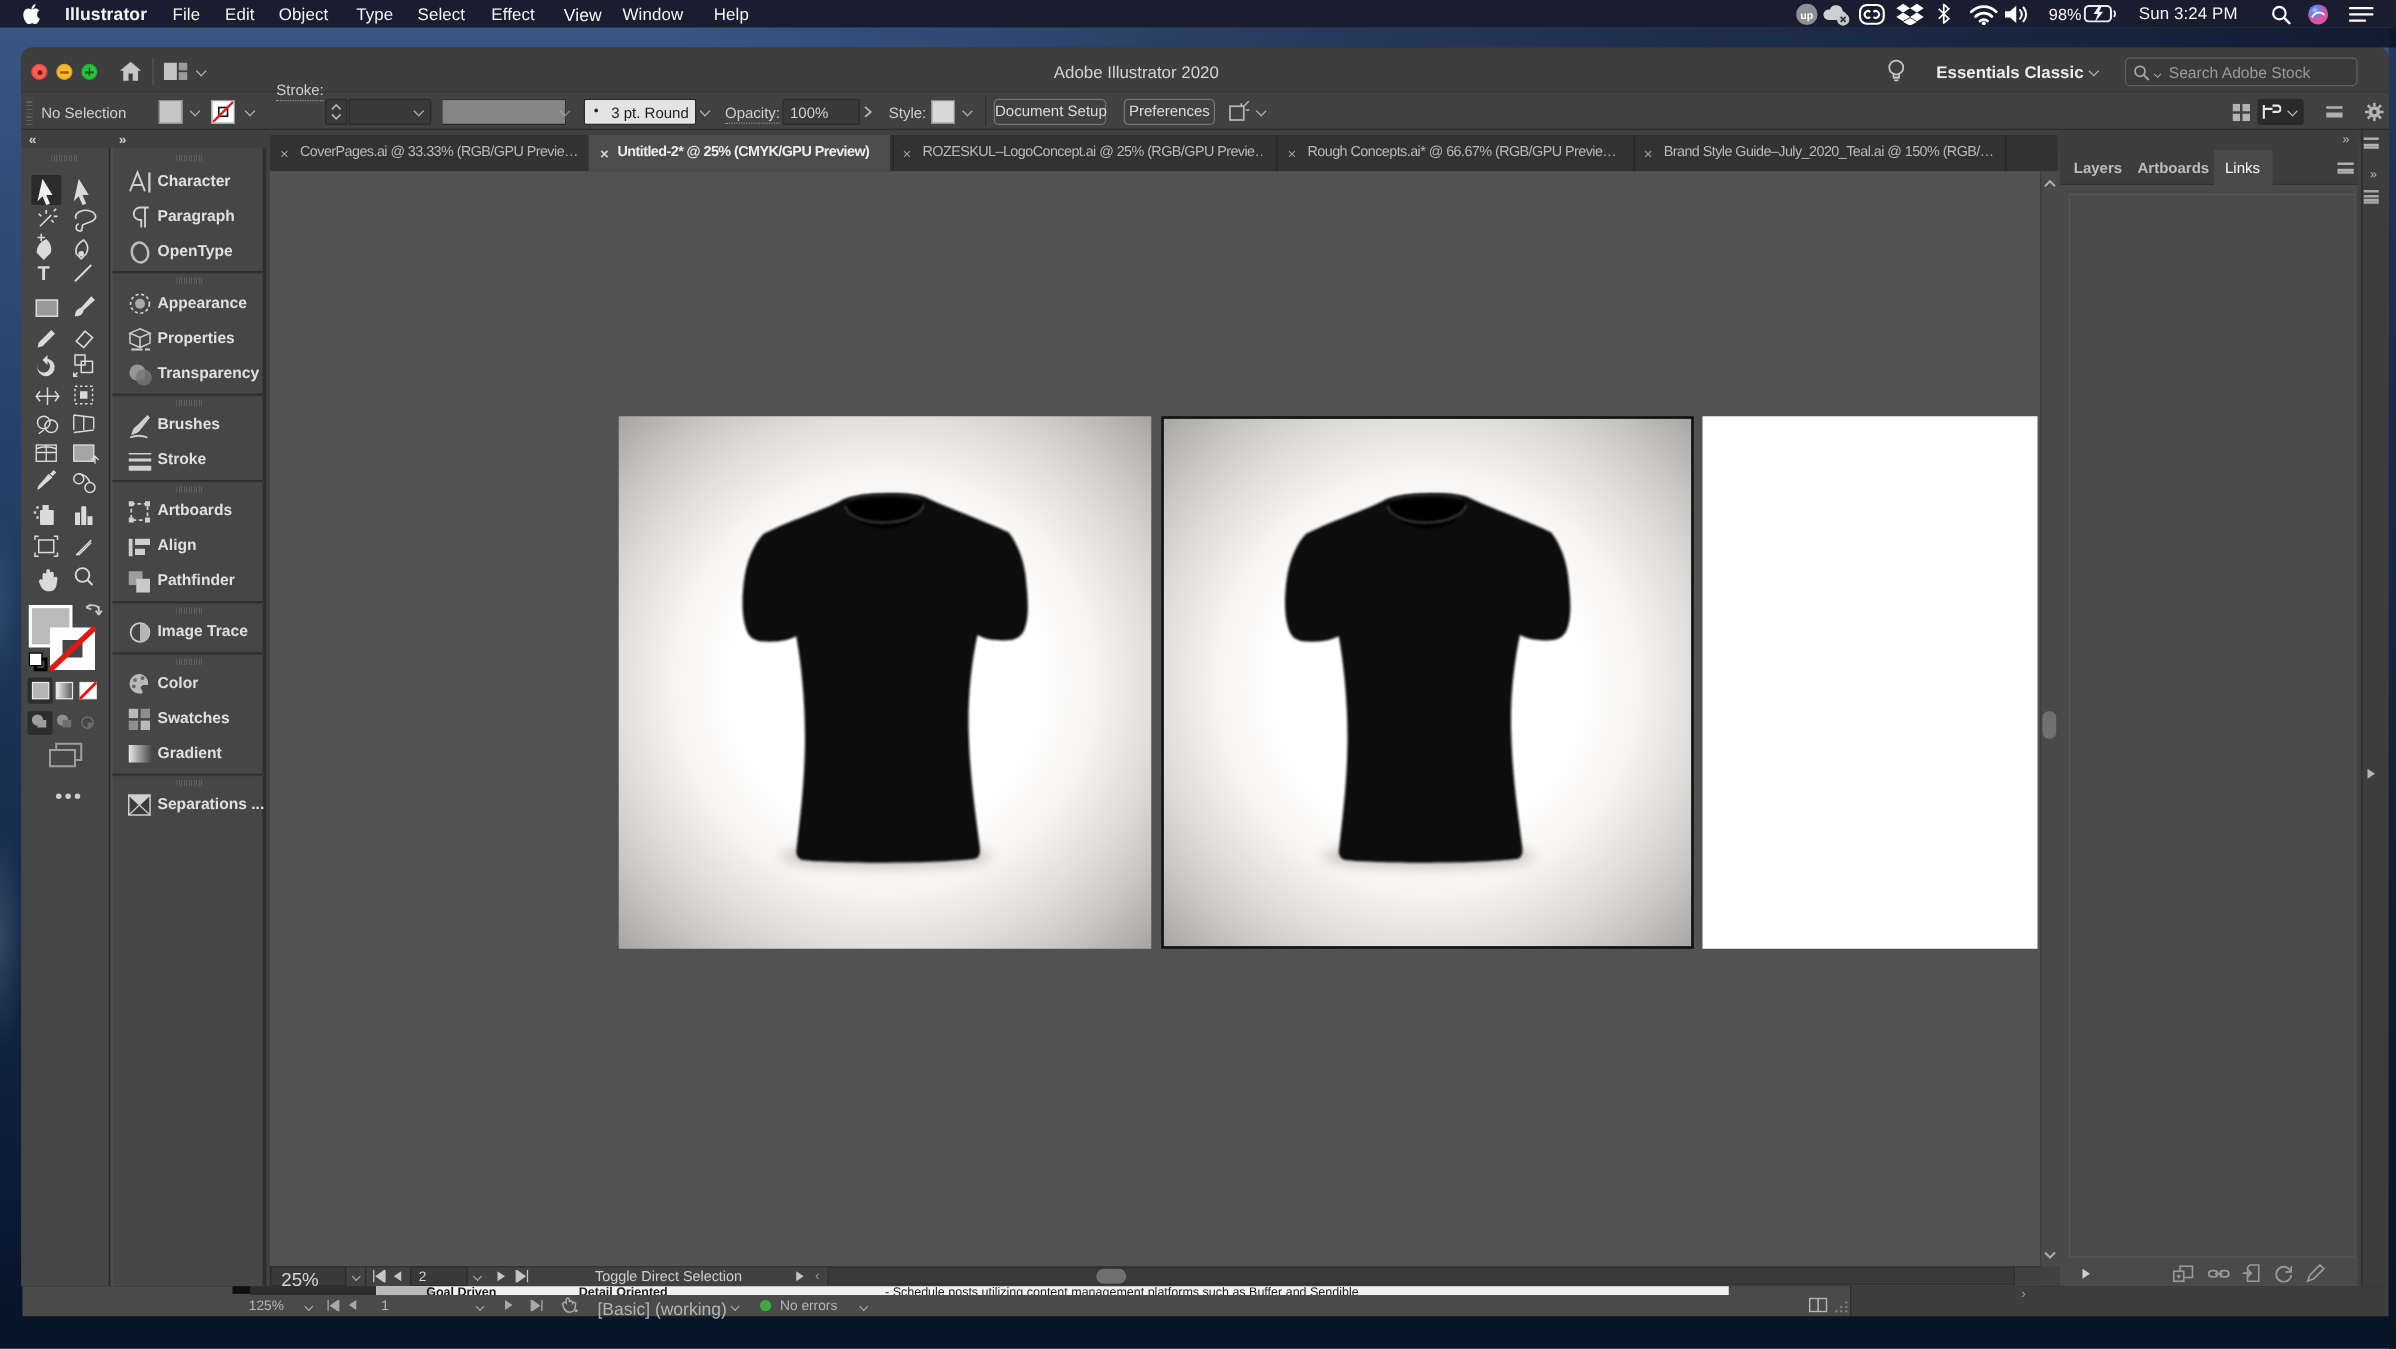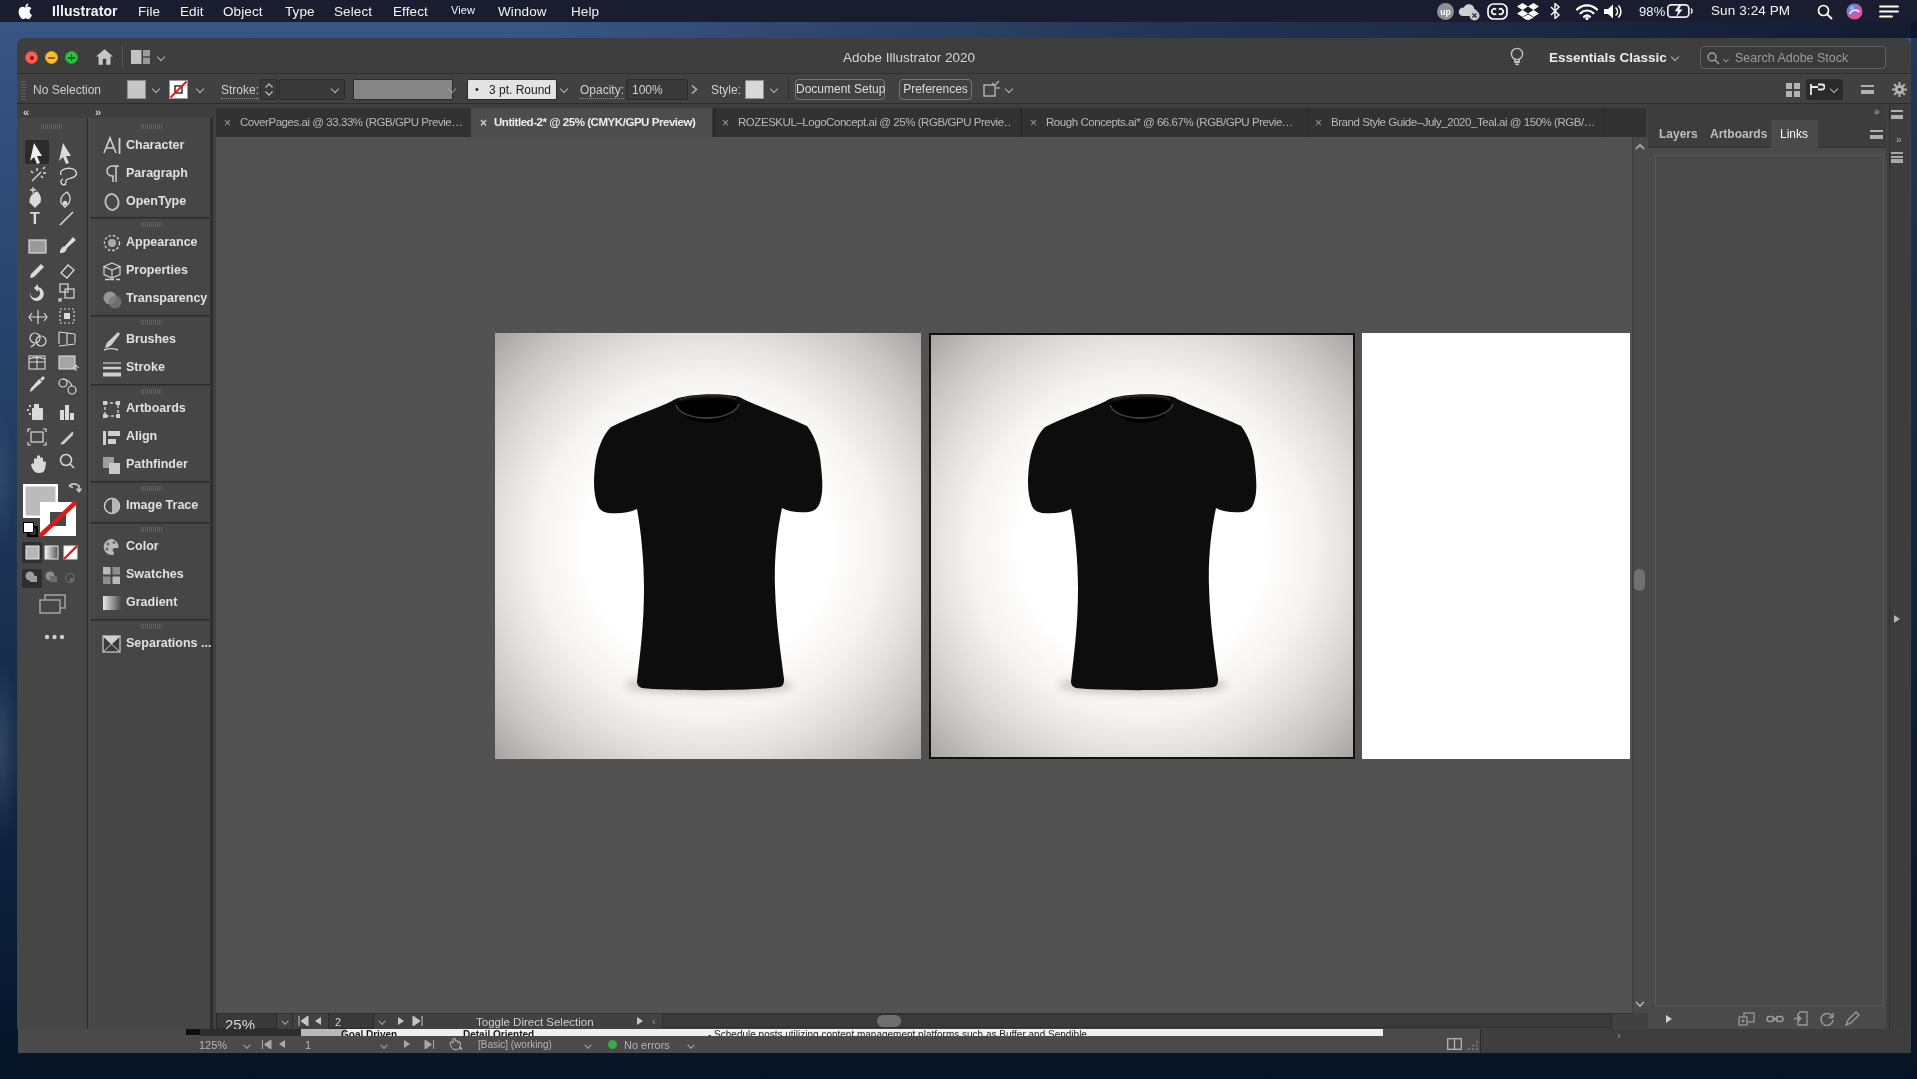--- a/index.html
+++ b/index.html
@@ -54,21 +54,21 @@
   <svg style="position:absolute;left:18px;top:3px" width="14" height="17" viewBox="0 0 13 15">
       <path fill="#fff" d="M10.8 7.7c0-2 1.6-2.9 1.7-3-0.9-1.3-2.3-1.5-2.8-1.5-1.2-.1-2.3.7-2.9.7-.6 0-1.5-.7-2.5-.7-1.3 0-2.5.8-3.1 1.9-1.3 2.3-.3 5.7 1 7.6.6.9 1.4 1.9 2.4 1.9 1 0 1.3-.6 2.5-.6s1.5.6 2.5.6 1.7-.9 2.3-1.8c.7-1 1-2 1-2.1 0 0-1.9-.8-2.1-3zM8.9 2.1c.5-.7.9-1.6.8-2.1-.8 0-1.7.5-2.2 1.2-.5.6-.9 1.5-.8 2.4.8.1 1.7-.5 2.2-1.5z"></path>
     </svg>
   <span style="left:52px;font-weight:bold;font-size:14px;top:3px">Illustrator</span>
   <span style="left:138px;font-size:13.5px">File</span>
   <span style="left:180px;font-size:13.5px">Edit</span>
   <span style="left:223px;font-size:13.5px">Object</span>
   <span style="left:285px;font-size:13.5px">Type</span>
   <span style="left:334px;font-size:13.5px">Select</span>
   <span style="left:393px;font-size:13.5px">Effect</span>
-  <span style="left:451px;font-size:11px">View</span>
+  <span style="left:451px;font-size:14px">View</span>
   <span style="left:498px;font-size:13.5px">Window</span>
   <span style="left:571px;font-size:13.5px">Help</span>
 
   <svg style="position:absolute;left:1436px;top:2px" width="19" height="19" viewBox="0 0 19 19">
       <circle cx="9.5" cy="9.5" r="8.5" fill="#8f9096"></circle>
       <text x="9.5" y="13" font-size="8.5" font-weight="bold" fill="#fff" text-anchor="middle" font-family="Liberation Sans">up</text>
     </svg>
   <svg style="position:absolute;left:1457px;top:3px" width="26" height="18" viewBox="0 0 26 18">
       <path d="M6 13 a4.2 4.2 0 1 1 .8-8.3 a5.4 5.4 0 0 1 10.4 1.2 a3.6 3.6 0 0 1 -.6 7.1 z" fill="#cfd0d4"></path>
       <circle cx="17.5" cy="12.5" r="5" fill="#c7c8cc"></circle>
@@ -177,21 +177,21 @@
 <div class="abs lbl" style="left:33px;top:83px">No Selection</div>
 <div class="abs" style="left:127px;top:80px;width:19px;height:19px;background:#c6c6c6;border:1px solid #8f8f8f"></div>
 <span class="chev" style="left:152px;top:86px"></span>
 <div class="abs" style="left:169px;top:80px;width:19px;height:19px;background:#fff;border:1px solid #9a9a9a">
   <svg width="17" height="17" viewBox="0 0 17 17">
       <rect x="5" y="5" width="7" height="7" fill="none" stroke="#111" stroke-width="1.3"></rect>
       <path d="M0.5 16.5 L16.5 0.5" stroke="#e02020" stroke-width="2"></path>
     </svg>
 </div>
 <span class="chev" style="left:196px;top:86px"></span>
-<div class="abs lbl" style="left:221px;top:83px;border-bottom:1px dotted #8e8e8e;padding-bottom:1px">Stroke:</div>
+<div class="abs lbl" style="left:221px;top:65px;border-bottom:1px dotted #8e8e8e;padding-bottom:1px">Stroke:</div>
 <div class="abs box" style="left:260px;top:79px;width:18px;height:21px"></div>
 <svg class="abs" style="left:264px;top:83px" width="10" height="13" viewBox="0 0 10 13">
     <path d="M1.5 4.5 L5 1 L8.5 4.5 M1.5 8.5 L5 12 L8.5 8.5" fill="none" stroke="#b5b5b5" stroke-width="1.4"></path>
   </svg>
 <div class="abs box" style="left:279px;top:79px;width:66px;height:21px"></div>
 <span class="chev" style="left:331px;top:86px"></span>
 <div class="abs" style="left:353px;top:79px;width:100px;height:21px;background:#858585;border:1px solid #2b2b2b"></div>
 <span class="chev" style="left:448px;top:86px;opacity:.65"></span>
 <div class="abs" style="left:467px;top:79px;width:90px;height:21px;background:#e3e3e3;border:1px solid #2b2b2b;border-radius:2px">
   <span style="position:absolute;left:7px;top:3px;color:#222;font-size:11px">•</span>
@@ -716,21 +716,21 @@
 <div class="abs lbl" style="left:305px;top:1039px;font-size:11px;color:#b5b5b5">1</div>
 <span class="chev" style="left:380px;top:1042px;transform:scale(.85)"></span>
 <div class="abs arrow-r" style="left:404px;top:1040px;border-left-color:#a9a9a9"></div>
 <svg class="abs" style="left:424px;top:1040px" width="11" height="9" viewBox="0 0 11 9">
     <path d="M9.5 0 v9 M1 0 L7.5 4.5 L1 9 Z" fill="#a9a9a9" stroke="#a9a9a9"></path>
   </svg>
 <svg class="abs" style="left:448px;top:1037px" width="16" height="14" viewBox="0 0 16 14">
     <path d="M2 6 c1-1.5 2-1.5 3-0.5 v-3 c0.5-1.5 2-1.5 2.5 0 v2 c0.5-1 2-1 2.5 0 v1 c0.5-0.8 2-0.8 2.5 0.2 l-0.5 4 c-0.5 2-2 3-4.5 3 -3 0-4.5-2-5.5-6.7 Z" fill="none" stroke="#a9a9a9" stroke-width="1.2"></path>
     <circle cx="13" cy="11.5" r="1.2" fill="#a9a9a9"></circle>
   </svg>
-<div class="abs lbl" style="left:478px;top:1039px;font-size:10px;color:#b5b5b5">[Basic] (working)</div>
+<div class="abs lbl" style="left:478px;top:1039px;font-size:14px;color:#b5b5b5">[Basic] (working)</div>
 <span class="chev" style="left:584px;top:1042px;transform:scale(.85)"></span>
 <div class="abs" style="left:608px;top:1040px;width:9px;height:9px;border-radius:50%;background:#3faa44"></div>
 <div class="abs lbl" style="left:624px;top:1039px;font-size:11px;color:#b5b5b5">No errors</div>
 <span class="chev" style="left:687px;top:1042px;transform:scale(.85)"></span>
 <svg class="abs" style="left:1447px;top:1038px" width="15" height="12" viewBox="0 0 15 12">
     <rect x="0.7" y="0.7" width="13.6" height="10.6" fill="none" stroke="#b5b5b5" stroke-width="1.3"></rect>
     <path d="M7.5 0.7 v10.6" stroke="#b5b5b5" stroke-width="1.3"></path>
   </svg>
 <svg class="abs" style="left:1465px;top:1040px" width="14" height="11" viewBox="0 0 14 11">
     <g fill="#7e7e7e">

